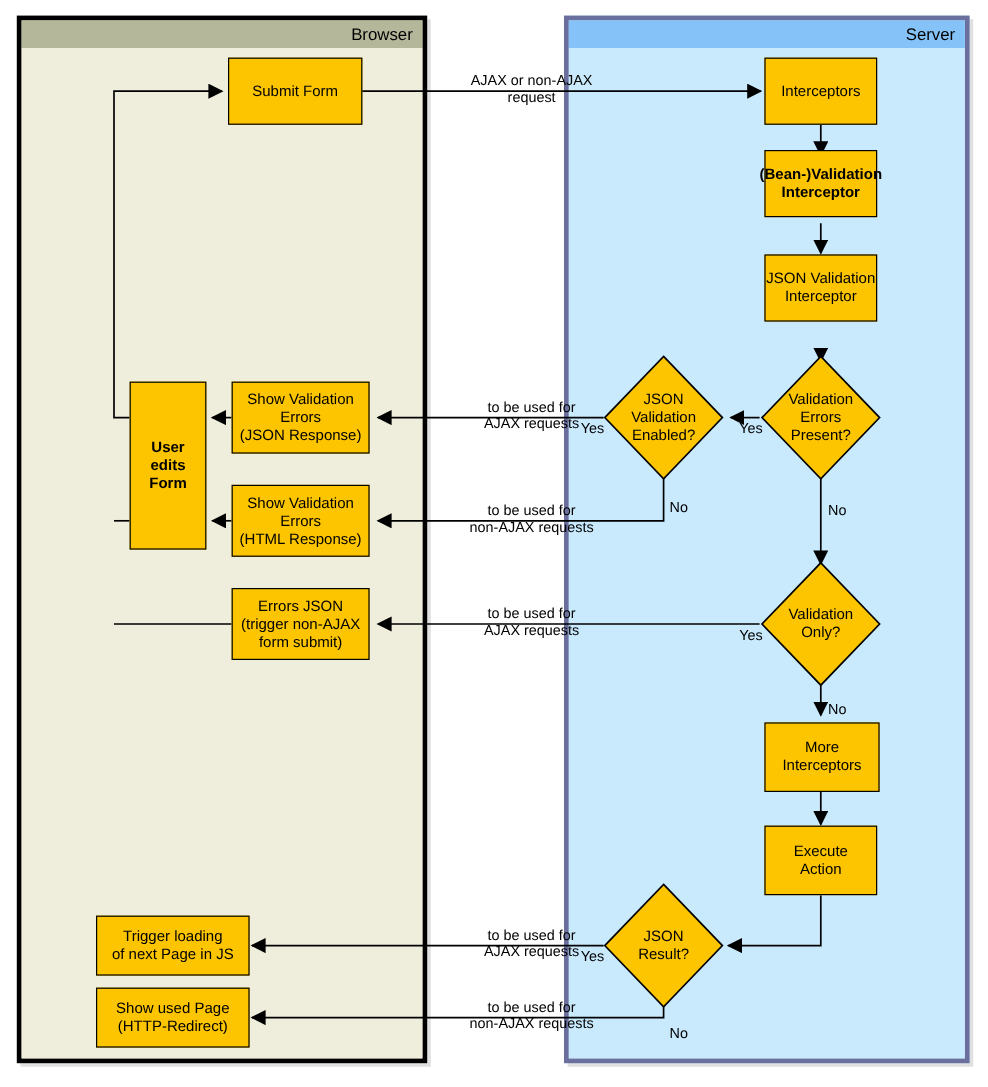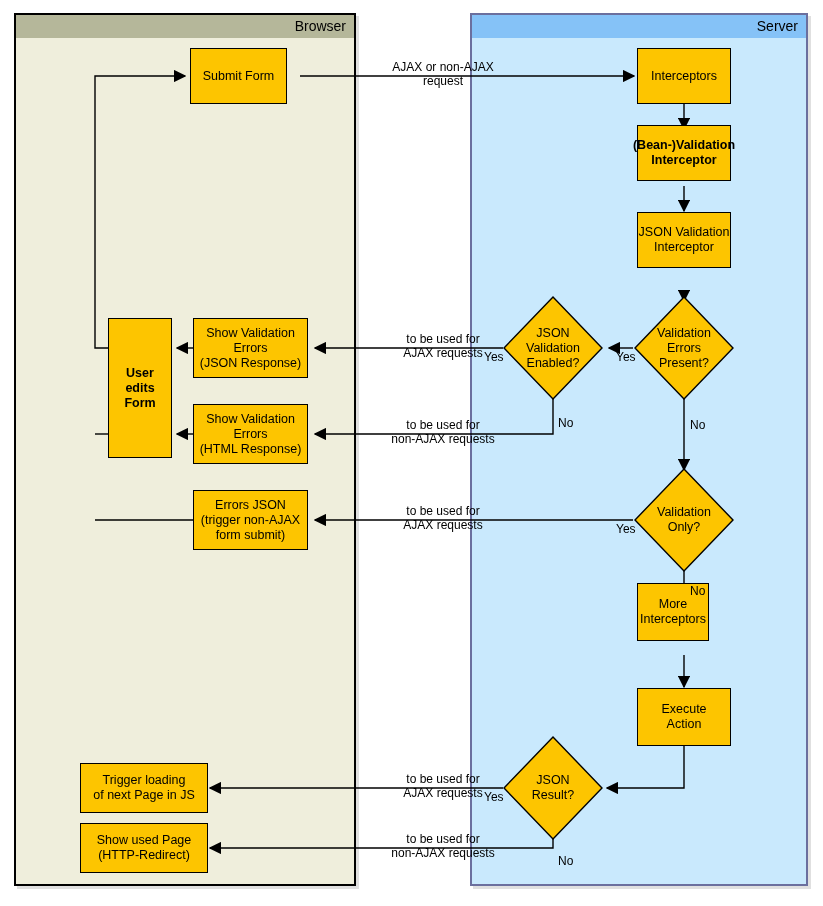--- a/index.html
+++ b/index.html
@@ -13,21 +13,21 @@
   #canvas {
     position: relative;
     width: 823px;
     height: 906px;
     background: #ffffff;
     overflow: hidden;
   }
   .panel {
     position: absolute;
     box-sizing: border-box;
-    border: 2px solid #be185d;
+    border: 4px solid #be185d;
     text-decoration: underline;
   }
   .panel .panel-title {
     position: absolute;
     top: 0;
     left: 0;
     right: 0;
     height: 23px;
     line-height: 23px;
     box-sizing: border-box;
@@ -186,21 +186,21 @@
       <path d="M 684 655 L 684 687" marker-end="url(#arrow)"></path>
 
       <path d="M 684 746 L 684 788 L 607 788" marker-end="url(#arrow)"></path>
 
       <path d="M 503 788 L 210 788" marker-end="url(#arrow)"></path>
 
       <path d="M 553 835 L 553 848 L 210 848" marker-end="url(#arrow)"></path>
     </g>
   </svg>
 
-  <div class="node" style="left:190px; top:48px; width:97px; height:56px;">Submit Form</div>
+  <div class="node" style="left:190px; top:48px; width:112px; height:56px;">Submit Form</div>
 
   <div class="node" style="left:108px; top:318px; width:64px; height:140px;font-weight:bold;">User
 edits
 Form</div>
 
   <div class="node" style="left:193px; top:318px; width:115px; height:60px;">Show Validation
 Errors
 (JSON Response)</div>
 
   <div class="node" style="left:193px; top:404px; width:115px; height:60px;">Show Validation
@@ -218,21 +218,21 @@
 (HTTP-Redirect)</div>
 
   <div class="node" style="left:637px; top:48px; width:94px; height:56px;">Interceptors</div>
 
   <div class="node" style="left:637px; top:125px; width:94px; height:56px;font-weight:bold;">(Bean-)Validation
 Interceptor</div>
 
   <div class="node" style="left:637px; top:212px; width:94px; height:56px;">JSON Validation
 Interceptor</div>
 
-  <div class="node" style="left:637px; top:583px; width:72px; height:58px;">More
+  <div class="node" style="left:637px; top:602px; width:96px; height:58px;">More
 Interceptors</div>
 
   <div class="node" style="left:637px; top:688px; width:94px; height:58px;">Execute
 Action</div>
 
   <div class="diamond-wrap" style="left:503px; top:296px; width:100px; height:104px;">
     <svg width="100" height="104" viewBox="0 0 100 104">
       <polygon points="50,1 99,52 50,103 1,52" fill="#fdc500" stroke="#000" stroke-width="1.4"></polygon>
     </svg>
     <div class="diamond-label">JSON

